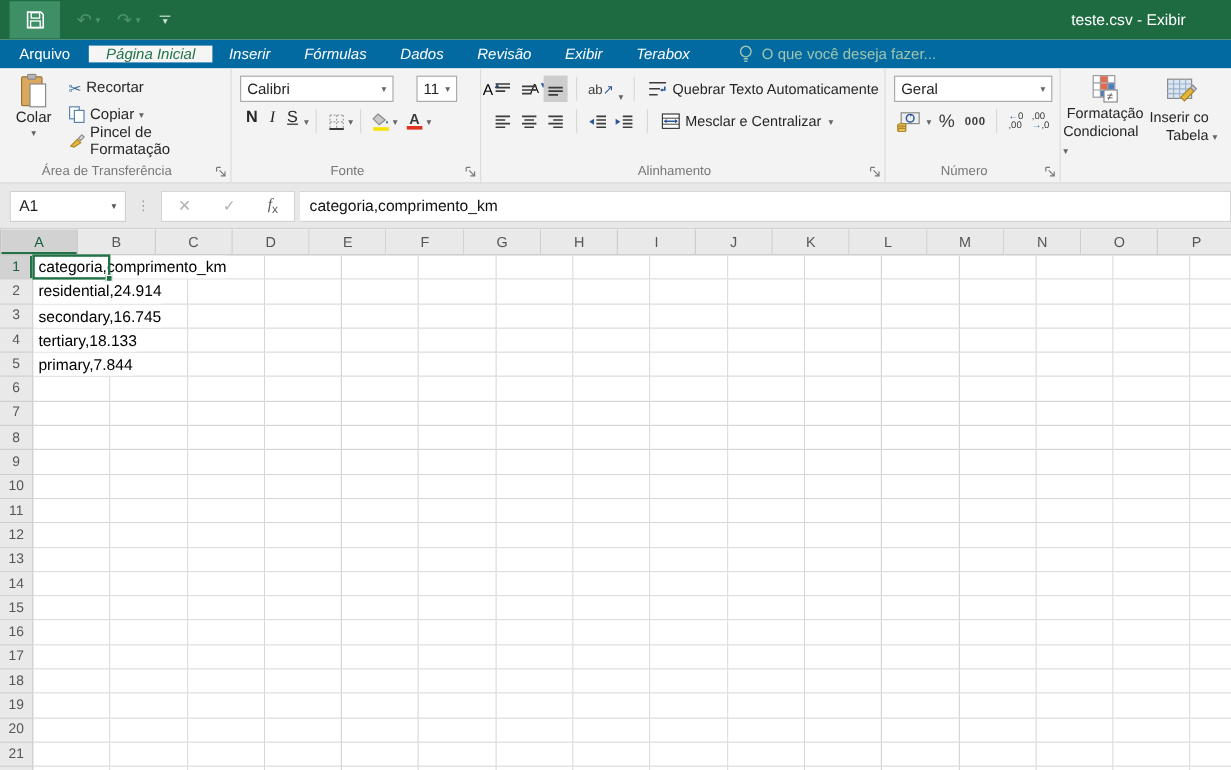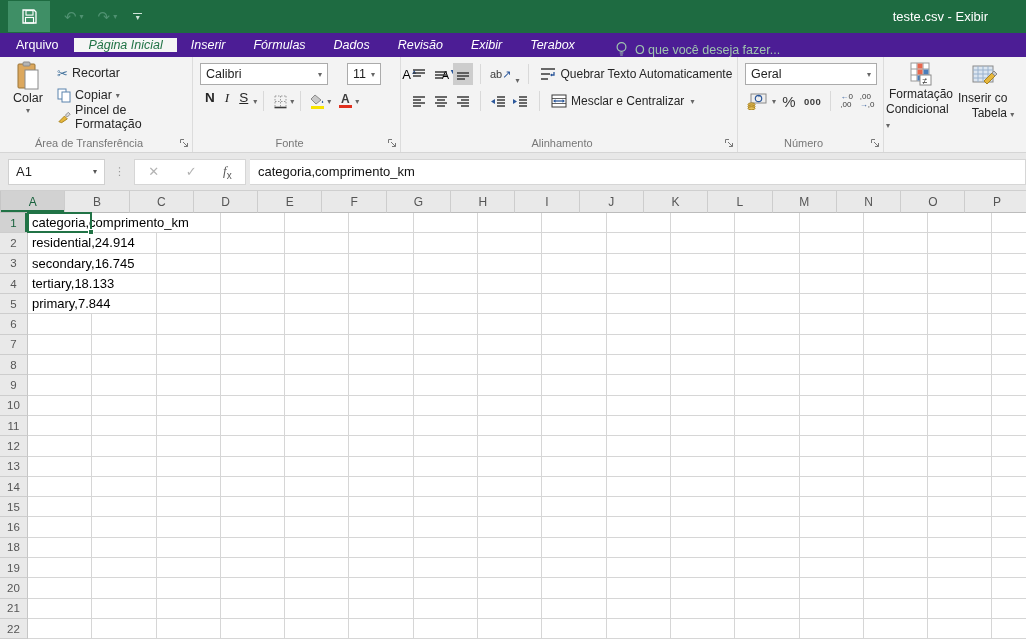--- a/index.html
+++ b/index.html
@@ -10,25 +10,25 @@
   .titlebar{height:33px;background:#1e6b41;display:flex;align-items:center;position:relative;}
   .save-btn{width:42px;height:31px;margin-left:8px;background:#3f8f66;display:flex;align-items:center;justify-content:center;}
   .qat-btn{color:#4f9171;font-size:15px;margin-left:14px;display:flex;align-items:center;}
   .qat-btn .dd{font-size:8px;margin-left:3px;color:#4f9171;}
   .qat-custom{margin-left:16px;display:flex;flex-direction:column;align-items:center;color:#cfe3d8;}
   .qat-custom .bar{width:9px;border-top:1px solid #cfe3d8;margin-bottom:1px;}
   .qat-custom .dd{font-size:8px;line-height:5px;}
   .win-title{position:absolute;right:38px;top:0;height:33px;line-height:33px;color:#fff;font-size:13px;}
 
   
-  .tabrow{height:24px;background:#4c1d95;display:flex;align-items:stretch;}
+  .tabrow{height:24px;background:#0369a1;display:flex;align-items:stretch;}
   .tab{display:flex;align-items:center;padding:0 14px;color:#fff;font-size:12.5px;cursor:default;}
   .tab.file{padding:0 16px;}
   .tab.active{background:#f5f5f5;color:#217346;}
-  .tellme{display:flex;align-items:flex-end;margin-left:26px;color:#9fc5af;font-size:12.5px;gap:7px;}
+  .tellme{display:flex;align-items:center;margin-left:26px;color:#9fc5af;font-size:12.5px;gap:7px;}
 
   
   .ribbon{height:96px;background:#f3f3f3;border-bottom:1px solid #d5d5d5;display:flex;position:relative;}
   .rgroup{position:relative;flex:none;border-right:1px solid #dcdcdc;height:100%;}
   .rlabel{position:absolute;bottom:3px;left:0;right:14px;text-align:center;font-size:11px;color:#777;}
   .launcher{position:absolute;right:3px;bottom:4px;}
   .dd{font-size:8px;color:#666;}
   .sbtn{display:flex;align-items:center;gap:4px;font-size:12.5px;color:#262626;height:22px;padding:0 3px;}
   .combo{background:#fff;border:1px solid #ababab;height:22px;display:flex;align-items:center;font-size:12.5px;color:#222;padding-left:5px;}
   .combo .dd{margin-left:auto;width:14px;text-align:center;}
@@ -729,20 +729,39 @@
         <div class="cell"></div>
         <div class="cell"></div>
         <div class="cell"></div>
         <div class="cell"></div>
         <div class="cell"></div>
         <div class="cell"></div>
         <div class="cell"></div>
         <div class="cell"></div>
       </div>
       <div class="grow">
+        <div class="rowhead">17</div>
+        <div class="cell"></div>
+        <div class="cell"></div>
+        <div class="cell"></div>
+        <div class="cell"></div>
+        <div class="cell"></div>
+        <div class="cell"></div>
+        <div class="cell"></div>
+        <div class="cell"></div>
+        <div class="cell"></div>
+        <div class="cell"></div>
+        <div class="cell"></div>
+        <div class="cell"></div>
+        <div class="cell"></div>
+        <div class="cell"></div>
+        <div class="cell"></div>
+        <div class="cell"></div>
+      </div>
+      <div class="grow">
         <div class="rowhead">18</div>
         <div class="cell"></div>
         <div class="cell"></div>
         <div class="cell"></div>
         <div class="cell"></div>
         <div class="cell"></div>
         <div class="cell"></div>
         <div class="cell"></div>
         <div class="cell"></div>
         <div class="cell"></div>

